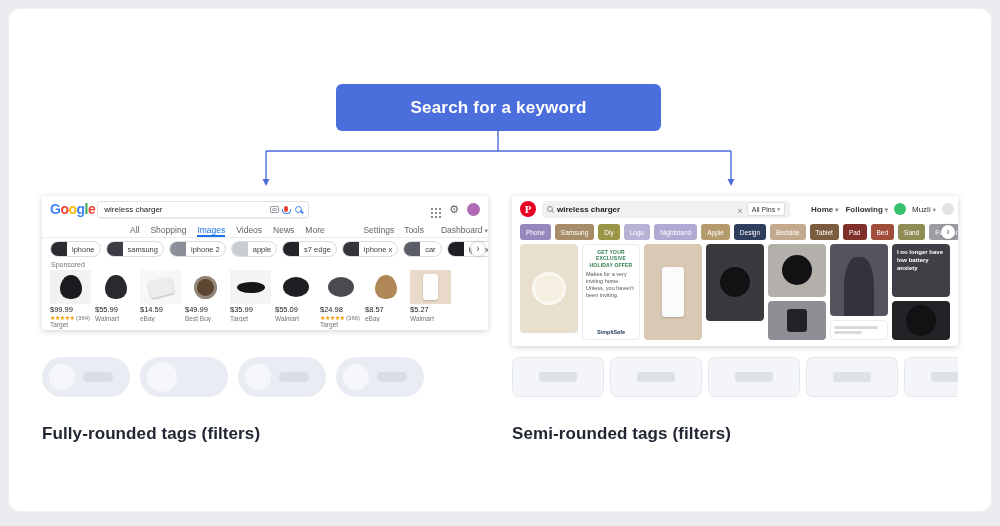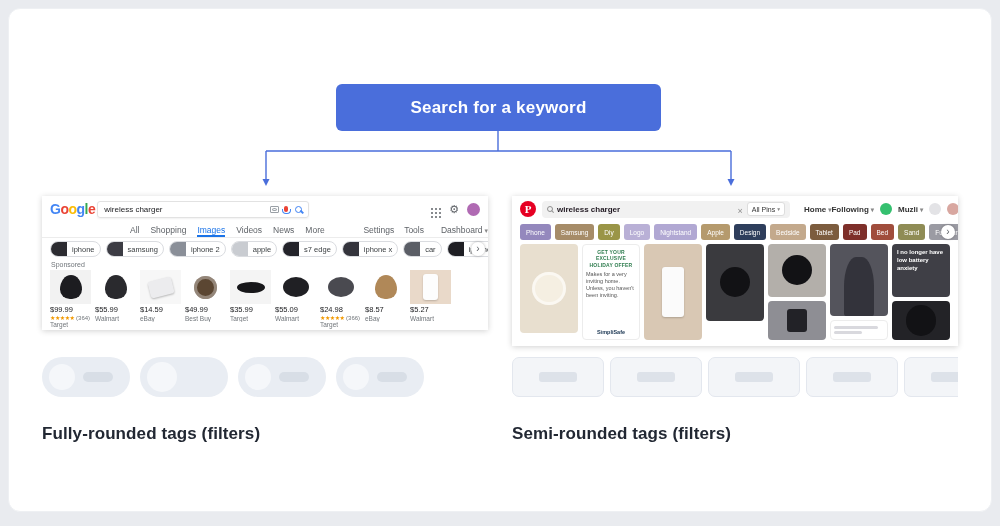--- a/index.html
+++ b/index.html
@@ -66,27 +66,27 @@
   .p-header{display:flex;align-items:center;height:26px;padding:0 8px;gap:6px}
   .p-logo{width:16px;height:16px;border-radius:50%;background:#e60023;color:#fff;font-weight:700;font-size:11px;
           display:flex;align-items:center;justify-content:center;font-family:"Liberation Serif",serif;flex:0 0 auto}
   .p-search{flex:0 0 248px;height:17px;background:#f1f1f1;border-radius:4px;display:flex;align-items:center;padding:0 5px;gap:4px}
   .magg{width:6px;height:6px;border:1.3px solid #8e8e8e;border-radius:50%;position:relative;flex:0 0 auto}
   .magg::after{content:"";position:absolute;width:3px;height:1.3px;background:#8e8e8e;transform:rotate(45deg);right:-2px;bottom:-1px}
   .p-q{font-size:8px;font-weight:700;color:#211922;flex:1;white-space:nowrap;overflow:hidden}
   .p-clear::after{content:"×";font-size:9px;color:#8e8e8e}
   .p-allpins{height:14px;background:#fff;border:1px solid #ddd;border-radius:3px;font-size:7px;color:#333;
              display:flex;align-items:center;padding:0 4px;white-space:nowrap}
-  .p-nav{display:flex;align-items:center;margin-left:8px;font-size:8px;color:#333;font-weight:700}
+  .p-nav{display:flex;align-items:center;gap:7px;margin-left:15px;font-size:8px;color:#333;font-weight:700}
   .p-nav-item{white-space:nowrap}
   .av{width:12px;height:12px;border-radius:50%;flex:0 0 auto}
   .av-green{background:#35c06f}
   .av-gray{background:#e3e3e6}
   .av-pink{background:#d8a7a0}
-  .p-ext{font-size:8px;font-weight:700;color:#333}
+  .p-ext{font-size:8px;font-weight:400;color:#333}
   .p-tags{display:flex;align-items:center;height:20px;padding:0 16px 0 8px;gap:4px;overflow:hidden;position:relative}
   .ptag{height:16px;border-radius:3px;color:#fff;font-size:6.5px;display:flex;align-items:center;padding:0 6px;white-space:nowrap;flex:0 0 auto}
   .p-pins{display:flex;gap:4px;padding:2px 8px 6px;height:104px}
   .pcol{flex:1;display:flex;flex-direction:column;gap:4px;height:100%}
   .ppin{border-radius:4px;overflow:hidden;position:relative;display:flex;align-items:center;justify-content:center;flex:0 0 auto}
   .psh-disc-light{width:58%;aspect-ratio:1;border-radius:50%;background:#f5efe2;box-shadow:inset 0 0 0 3px rgba(255,255,255,.55)}
   .psh-disc-dark{width:52%;aspect-ratio:1;border-radius:50%;background:#121215}
   .psh-device{width:38%;height:52%;background:#fbfbfb;border-radius:3px;box-shadow:0 1px 2px rgba(0,0,0,.2)}
   .psh-phone{width:34%;height:58%;background:#222227;border-radius:3px}
   .psh-person{width:52%;height:82%;background:#33333b;border-radius:40% 40% 6% 6%/50% 50% 5% 5%;margin-top:auto}

